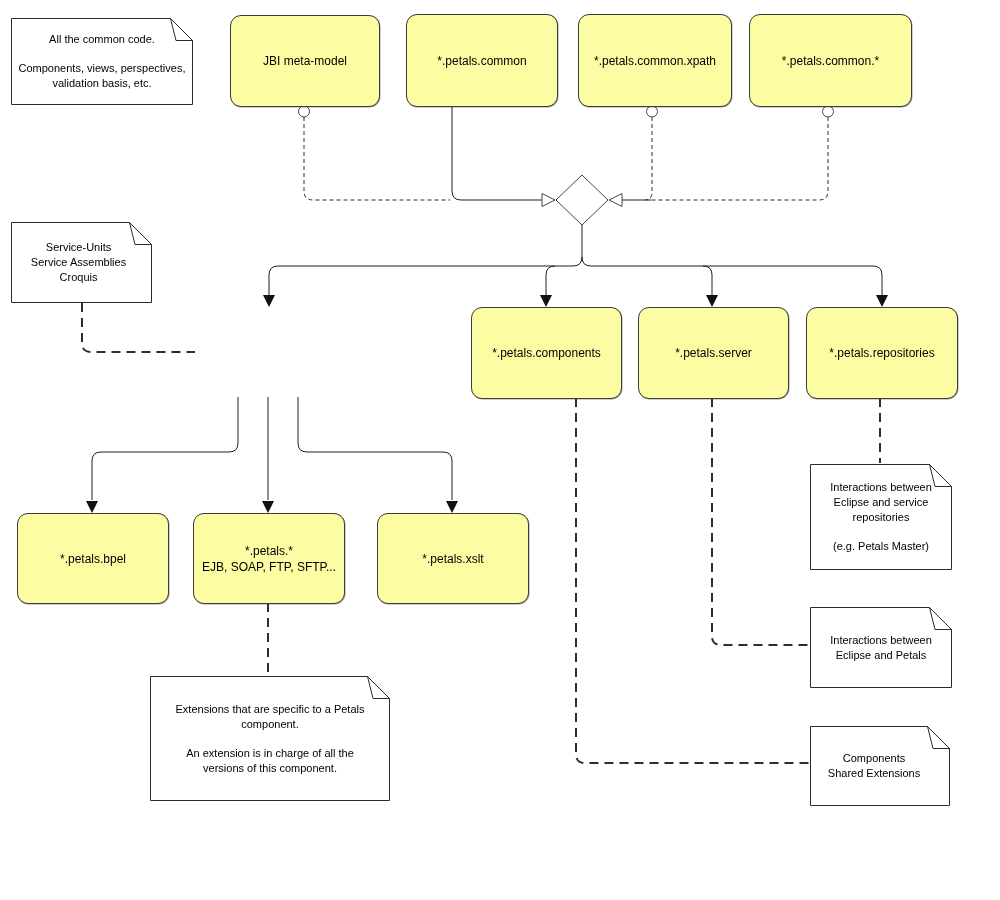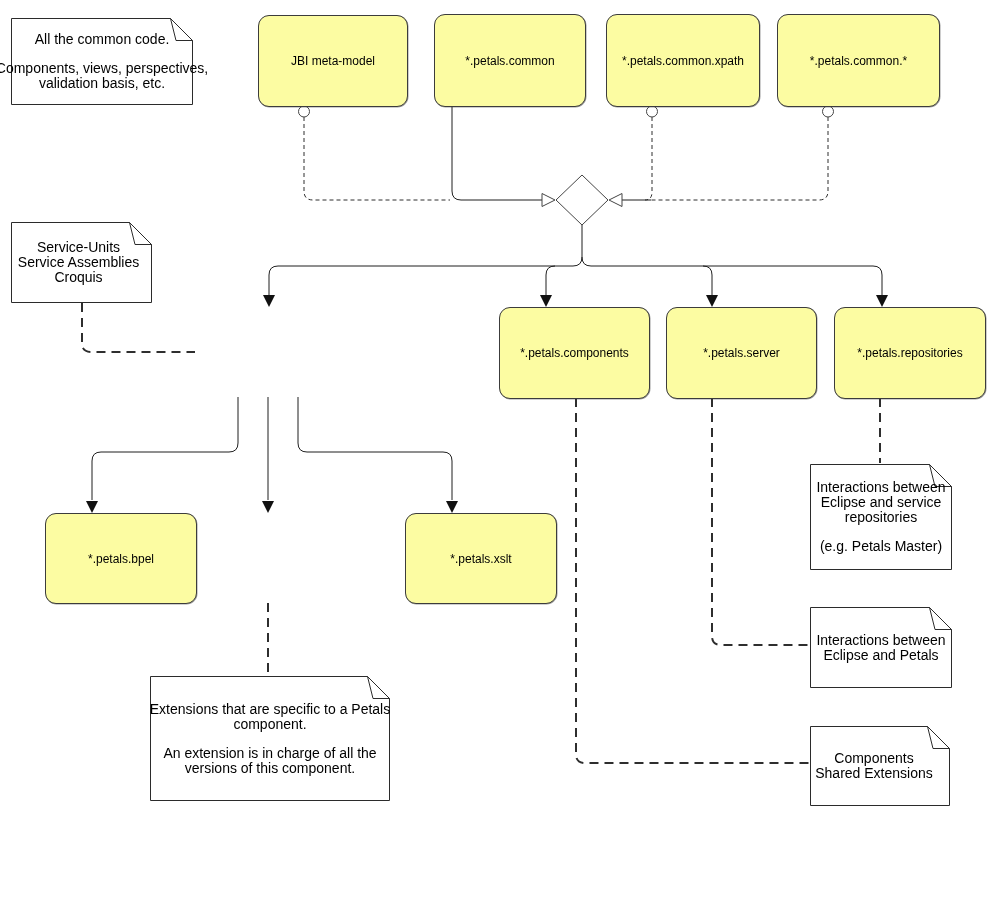--- a/index.html
+++ b/index.html
@@ -5,28 +5,28 @@
   html,body{margin:0;padding:0;background:#ffffff;}
   #canvas{
     position:relative;width:1000px;height:900px;background:#ffffff;
     font-family:"Liberation Sans", sans-serif;color:#000;overflow:hidden;
   }
   #wires{position:absolute;left:0;top:0;width:1000px;height:900px;}
   .pkg{
     position:absolute;display:flex;flex-direction:column;align-items:center;justify-content:center;
     background:#fcfca2;border:1px solid #3c3c3c;border-radius:11px;
     box-shadow:0.5px 0.5px 0 rgba(60,60,60,.5);
-    font-size:12px;line-height:16px;text-align:center;white-space:nowrap;margin-left:28px;
+    font-size:12px;line-height:16px;text-align:center;white-space:nowrap;
   }
   .note{position:absolute;}
   .note svg{position:absolute;left:0;top:0;}
   .note-text{
     position:absolute;left:0;top:0;right:0;bottom:0;
     display:flex;flex-direction:column;align-items:center;justify-content:center;
-    font-size:14px;line-height:15px;text-align:center;white-space:nowrap;
+    font-size:11px;line-height:15px;text-align:center;white-space:nowrap;
   }
   .note-text .ln{display:block;}
   .note-text .gap{display:block;height:14px;}
   .sl{fill:none;stroke:#1f1f1f;stroke-width:1;}
   .fd{fill:none;stroke:#2e2e2e;stroke-width:1;stroke-dasharray:4,3;}
   .nd{fill:none;stroke:#2e2e2e;stroke-width:2;stroke-dasharray:9,6;}
   .fa{fill:#111;stroke:none;}
   .oa{fill:#ffffff;stroke:#454545;stroke-width:1;}
   .white-shape{fill:#ffffff;stroke:#454545;stroke-width:1;}
   .note-body{fill:#ffffff;stroke:#2b2b2b;stroke-width:1;}
@@ -104,20 +104,24 @@
   </div>
 
   <div class="pkg" style="left:806px;top:307px;width:150px;height:90px">
     <span>*.petals.repositories</span>
   </div>
 
   <div class="pkg" style="left:17px;top:513px;width:150px;height:89px">
     <span>*.petals.bpel</span>
   </div>
 
+  <div class="pkg" style="left:193px;top:513px;width:150px;height:89px">
+    <span>*.petals.*</span>
+    <span>EJB, SOAP, FTP, SFTP...</span>
+  </div>
 
   <div class="pkg" style="left:377px;top:513px;width:150px;height:89px">
     <span>*.petals.xslt</span>
   </div>
 
   <div class="note" style="left:11px;top:18px;width:182px;height:87px">
     <svg width="182" height="87" viewBox="0 0 182 87">
       <path class="note-body" d="M0.5,0.5 H159.5 L181.5,22.5 V86.5 H0.5 Z"></path>
       <polygon class="note-body" points="159.5,0.5 181.5,22.5 165,22.5"></polygon>
     </svg>

